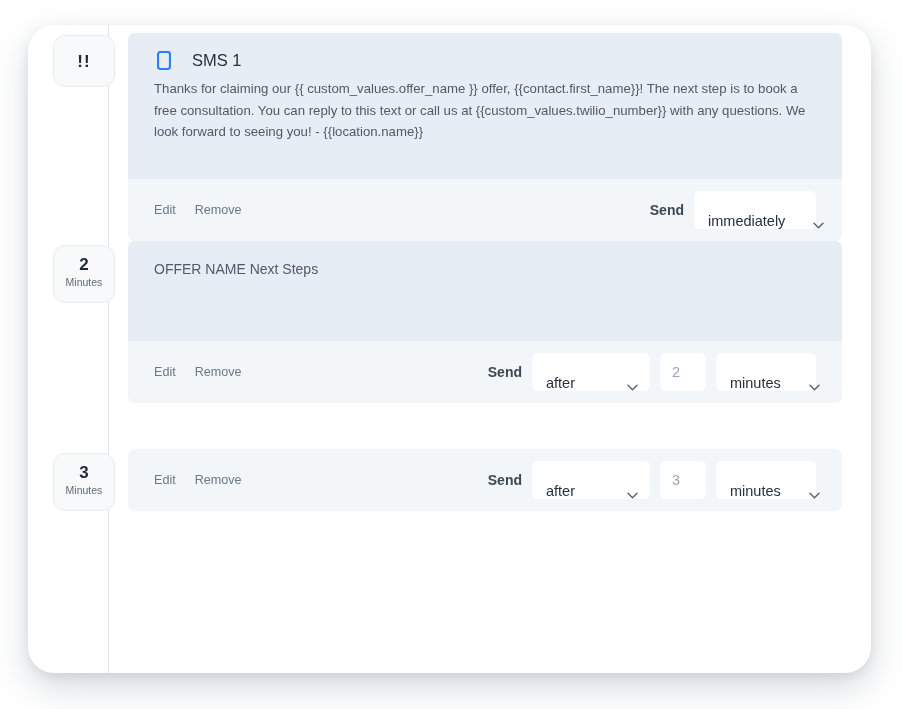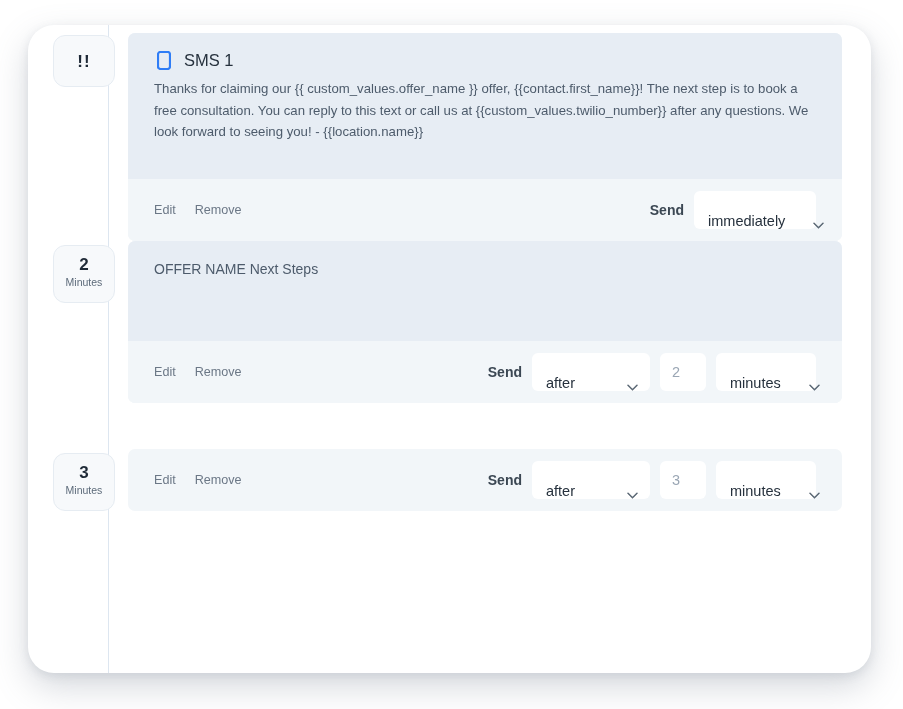--- a/index.html
+++ b/index.html
@@ -110,21 +110,21 @@
     padding: 18px 26px 20px 26px;
     box-sizing: border-box;
   }
   .card-head-sms   { min-height: 146px; }
   .card-head-email { min-height: 100px; }
   .card-head-call  { min-height: 84px;  }
 
   .card-title {
     display: flex;
     align-items: center;
-    gap: 11px;
+    gap: 19px;
     margin-bottom: 8px;
   }
   .card-title-text {
     font-size: 16.5px;
     color: #26313d;
   }
   .icon {
     display: inline-flex;
     align-items: center;
     justify-content: center;
@@ -225,21 +225,21 @@
         <div class="card">
           <div class="card-head card-head-sms">
             <div class="card-title">
               <span class="icon">
                 <svg width="14" height="19" viewBox="0 0 14 19">
                   <rect x="1" y="1" width="12" height="17" rx="2.5" ry="2.5" fill="none" stroke="#2f7df6" stroke-width="2.2"></rect>
                 </svg>
               </span>
               <span class="card-title-text">SMS 1</span>
             </div>
-            <div class="card-body-text">Thanks for claiming our {{ custom_values.offer_name }} offer, {{contact.first_name}}! The next step is to book a free consultation. You can reply to this text or call us at {{custom_values.twilio_number}} after any questions. We look forward to seeing you! - {{location.name}}</div>
+            <div class="card-body-text">Thanks for claiming our {{ custom_values.offer_name }} offer, {{contact.first_name}}! The next step is to book a free consultation. You can reply to this text or call us at {{custom_values.twilio_number}} with any questions. We look forward to seeing you! - {{location.name}}</div>
           </div>
 
           <div class="card-foot">
             <div class="links">
               <span class="link">Edit</span>
               <span class="link">Remove</span>
             </div>
             <div class="send-group">
               <span class="send-label">Send</span>
               <div class="control select select-immediately">

